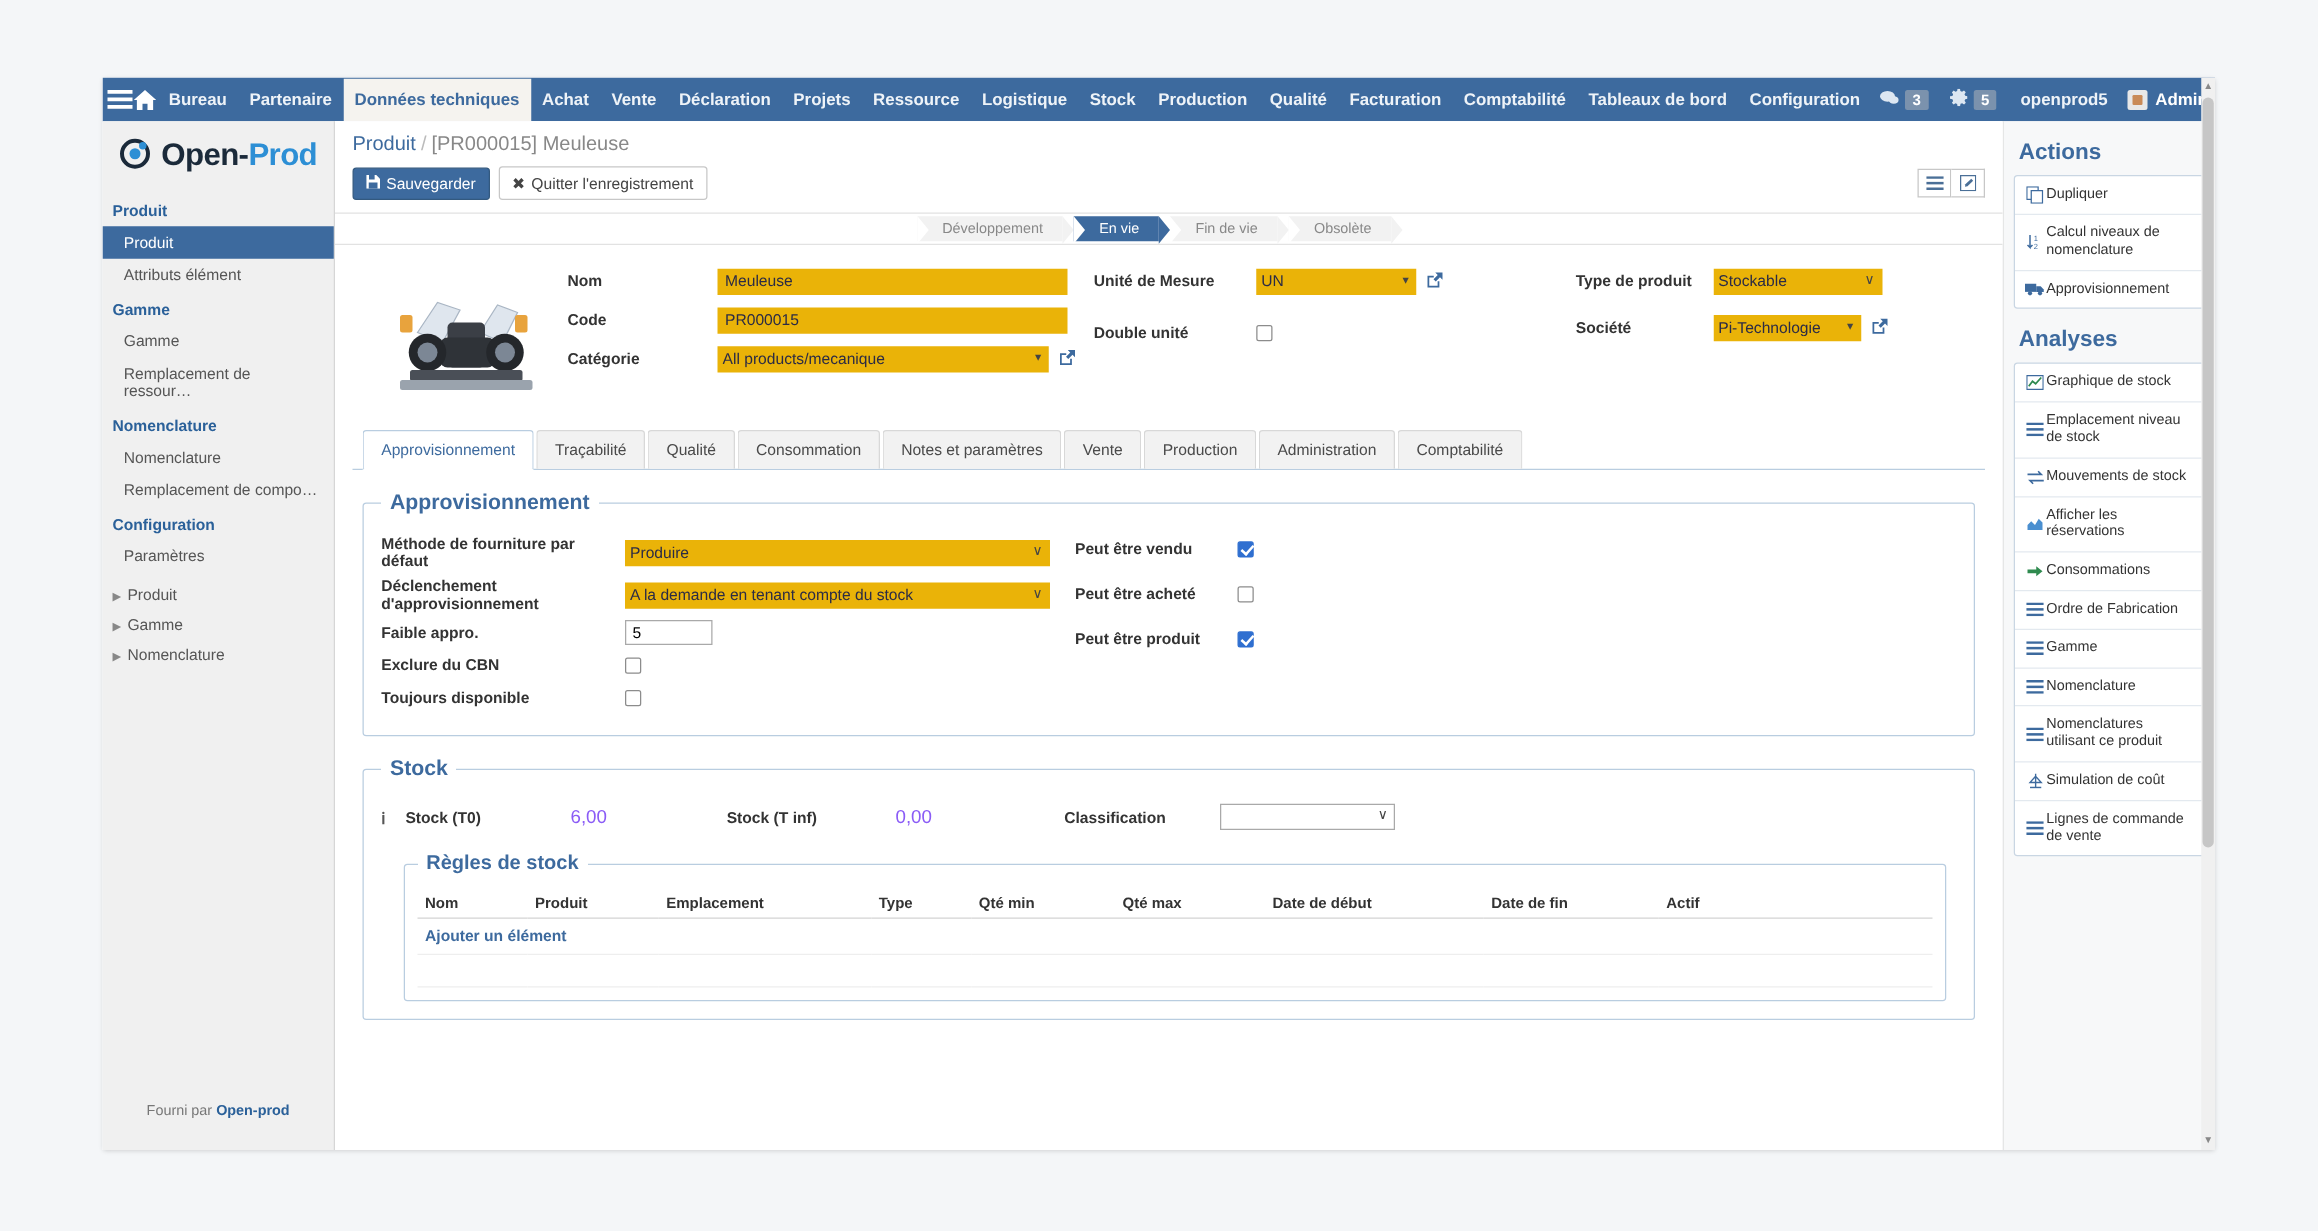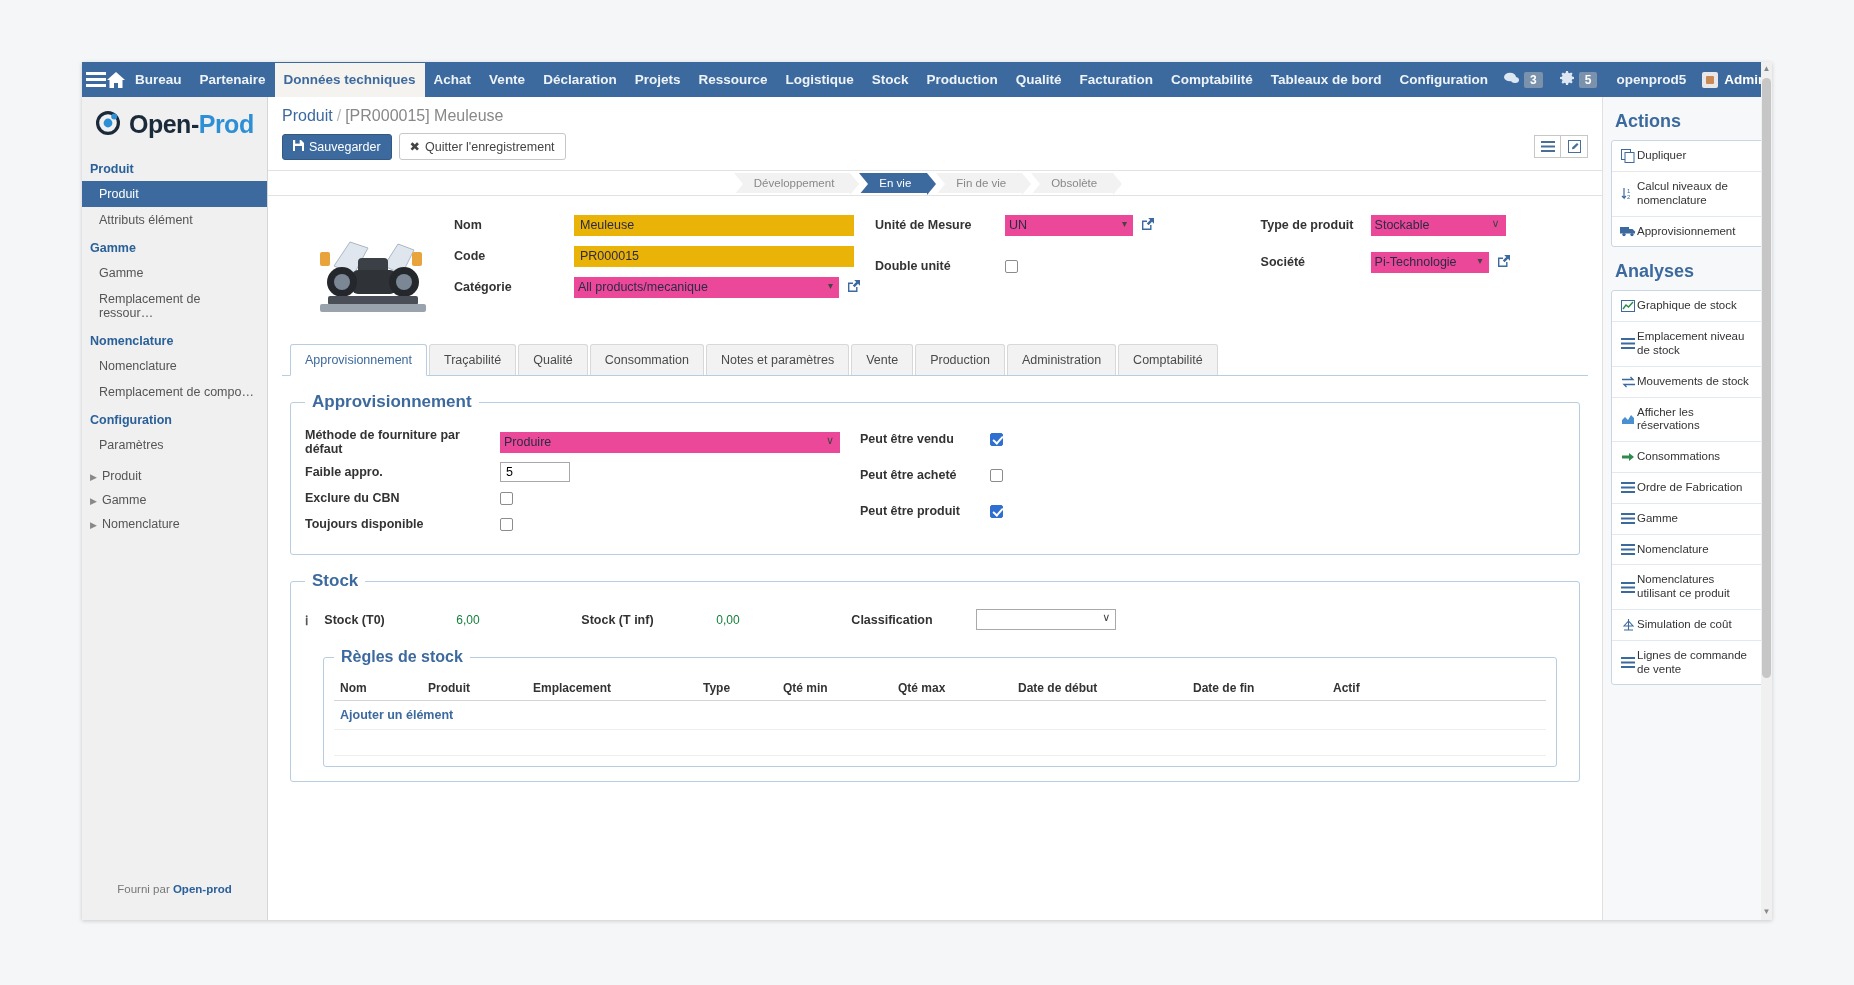--- a/index.html
+++ b/index.html
@@ -110,21 +110,21 @@
   .flabel { font-size:12.5px; font-weight:bold; color:#333; }
   .c1 .flabel { width:120px; }
   .c2 .flabel { width:130px; }
   .c3 .flabel { width:110px; }
   .finput {
     background:#eab308; border:none; height:21px; font-size:12.5px; color:#2b2b45;
     padding:2px 6px; font-family:"Liberation Sans", sans-serif; outline:none;
   }
   .finput.w280 { width:280px; }
   .fsel {
-    background:#ec4899; border:none; height:21px; font-size:12.5px; color:#2b2b45;
+    background:#eab308; border:none; height:21px; font-size:12.5px; color:#2b2b45;
     padding:1px 4px; font-family:"Liberation Sans", sans-serif; appearance:none;
     background-image:none; position:relative; outline:none;
   }
   .selwrap { position:relative; display:inline-block; }
   .selwrap::after { content:"\25BE"; position:absolute; right:6px; top:3px; font-size:10px; color:#444; pointer-events:none;}
   .selwrap.nat::after { content:"\2228"; font-size:11px; top:2px; }
   .extlink { color:#3d6a9e; margin-left:8px; cursor:pointer; font-size:13px;}
   .cbx { width:13px;height:13px;border:1px solid #8c8c8c;background:#fff;display:inline-block;border-radius:2px;cursor:pointer;vertical-align:middle;}
   .cbx.on { background:#2f6fd0; border-color:#2f6fd0; position:relative;}
   .cbx.on::after{content:"";position:absolute;left:4px;top:0px;width:4px;height:8px;border:solid #fff;border-width:0 2px 2px 0;transform:rotate(42deg);}
@@ -144,21 +144,21 @@
   .appro-right { margin-left:10px; }
   .appro-right .flabel { width:130px; }
   .appro-right .frow { margin-bottom:14px; }
   .selbig { width:340px; }
   .selbig2 { width:340px; }
   .num-input { width:70px; background:#fff; border:1px solid #a9a9a9; height:20px; font-size:12.5px; padding:1px 5px; font-family:"Liberation Sans", sans-serif;}
 
   .stock-row { display:flex; align-items:center; padding-top:10px;}
   .info-i { color:#555; font-size:13px; margin-right:16px; font-weight:bold;}
   .stock-lbl { font-weight:bold; font-size:12.5px; }
-  .stock-val { font-size:12px; color:#15803d; }
+  .stock-val { font-size:15px; color:#8b5cf6; }
 
   .fs2 { border:1px solid #b9cde0; border-radius:3px; margin:18px 8px 0 18px; padding:6px 10px 10px 10px;}
   .fs2 > legend { font-size:16px; color:#3d6a9e; font-weight:bold; padding:0 7px; }
   table.grid { width:100%; border-collapse:collapse; margin-top:4px;}
   table.grid th { text-align:left; font-size:12px; color:#333; font-weight:bold; border-bottom:1px solid #d4d4d4; padding:5px 6px;}
   .addline { color:#3d6a9e; font-size:12.5px; font-weight:bold; padding:7px 6px; cursor:pointer; border-bottom:1px solid #eee;}
   .blankrow { height:26px; border-bottom:1px solid #eee; }
 
   
   .rpanel { width:170px; background:#f7f8f9; border-left:1px solid #e0e0e0; padding:10px 8px; }
@@ -433,20 +433,28 @@
 
           <fieldset class="fs">
             <legend>Approvisionnement</legend>
             <div class="inner">
               <div class="appro-left">
                 <div class="frow">
                   <span class="flabel">Méthode de fourniture par défaut</span>
                   <span class="selwrap nat">
                     <select class="fsel selbig">
                       <option>Produire</option>
+                    </select>
+                  </span>
+                </div>
+                <div class="frow">
+                  <span class="flabel">Déclenchement d'approvisionnement</span>
+                  <span class="selwrap nat">
+                    <select class="fsel selbig2">
+                      <option>A la demande en tenant compte du stock</option>
                     </select>
                   </span>
                 </div>
                 <div class="frow">
                   <span class="flabel">Faible appro.</span>
                   <input class="num-input" value="5" style="">
                 </div>
                 <div class="frow">
                   <span class="flabel">Exclure du CBN</span>
                   <span class="cbx"></span>

